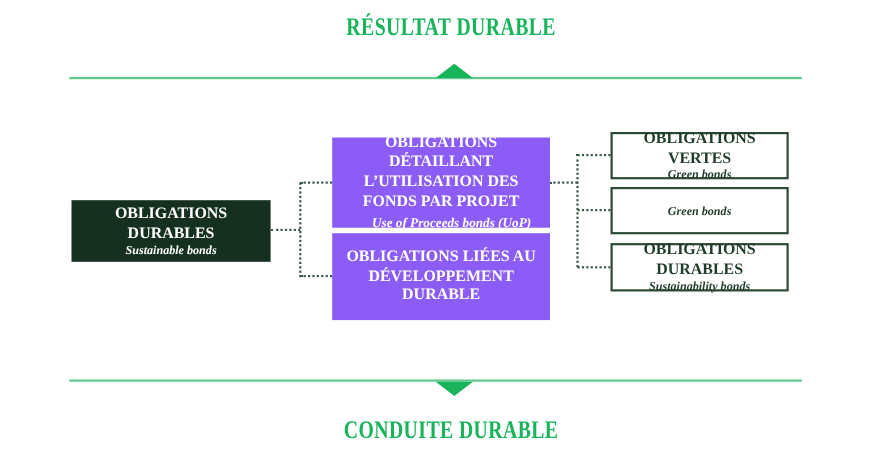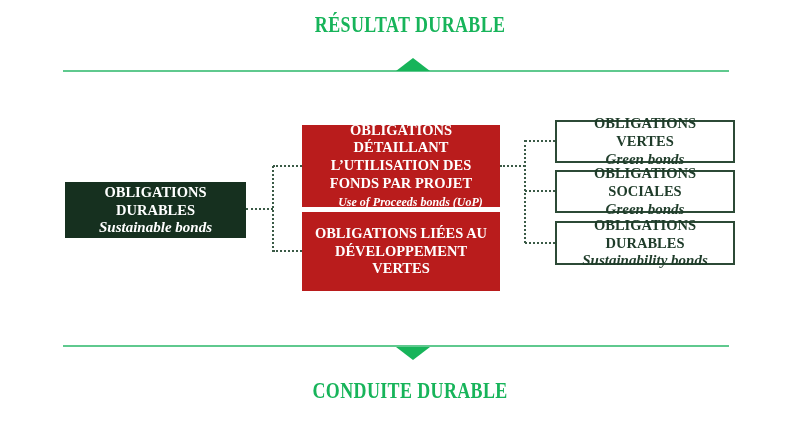--- a/index.html
+++ b/index.html
@@ -54,39 +54,39 @@
 
   
   .node {
     position: absolute;
     display: flex; flex-direction: column;
     align-items: center; justify-content: center;
     text-align: center;
     padding: 4px 8px;
   }
   .node .title { font-weight: 700; font-size: 14.5px; line-height: 1.22; }
-  .node .subtitle { font-weight: 700; font-style: italic; font-size: 15px; margin-top: 0; }
+  .node .subtitle { font-weight: 700; font-style: italic; font-size: 11px; margin-top: 0; }
 
   #root-box {
     left: 65px; top: 182px; width: 181px; height: 56px;
     background: #16301f; color: #ffffff;
   }
   .cat-box {
-    background: #b91c1c; color: #ffffff;
+    background: #8b5cf6; color: #ffffff;
     left: 302px; width: 198px;
   }
   .cat-box .subtitle { font-size: 12px; margin-top: 3px; margin-left: 19px; }
   #cat-box-0 { top: 125px; height: 82px; }
   #cat-box-1 { top: 212px; height: 79px; }
 
   .type-box {
     background: #ffffff;
     border: 2px solid #2c4a36;
     color: #1f3c2a;
-    left: 555px; width: 180px; height: 43px;
+    left: 555px; width: 162px; height: 43px;
   }
   #type-box-2 { height: 44px; }
   #type-box-0 { top: 120px; }
   #type-box-1 { top: 170px; }
   #type-box-2 { top: 221px; }
 
   
   .conn-h { position: absolute; height: 0; border-top: 2px dotted #3a5a46; }
   .conn-v { position: absolute; width: 0; border-left: 2px dotted #3a5a46; }
 </style>
@@ -105,29 +105,28 @@
   <div class="node" id="root-box">
     <div class="title">OBLIGATIONS DURABLES</div>
     <div class="subtitle">Sustainable bonds</div>
   </div>
 
   <div class="node cat-box" id="cat-box-0">
     <div class="title">OBLIGATIONS DÉTAILLANT L’UTILISATION DES FONDS PAR PROJET</div>
     <div class="subtitle">Use of Proceeds bonds (UoP)</div>
   </div>
   <div class="node cat-box" id="cat-box-1">
-    <div class="title">OBLIGATIONS LIÉES AU DÉVELOPPEMENT VERTES</div>
+    <div class="title">OBLIGATIONS LIÉES AU DÉVELOPPEMENT DURABLE</div>
   </div>
 
   <div class="node type-box" id="type-box-0">
     <div class="title">OBLIGATIONS VERTES</div>
     <div class="subtitle">Green bonds</div>
   </div>
   <div class="node type-box" id="type-box-1">
-    <div class="title">OBLIGATIONS SOCIALES</div>
     <div class="subtitle">Green bonds</div>
   </div>
   <div class="node type-box" id="type-box-2">
     <div class="title">OBLIGATIONS DURABLES</div>
     <div class="subtitle">Sustainability bonds</div>
   </div>
 
   <div class="conn-h" style="left:246px; top:208px; width:27px;"></div>
   <div class="conn-v" style="left:272px; top:166px; height:86px;"></div>
   <div class="conn-h" style="left:273px; top:165px; width:29px;"></div>

